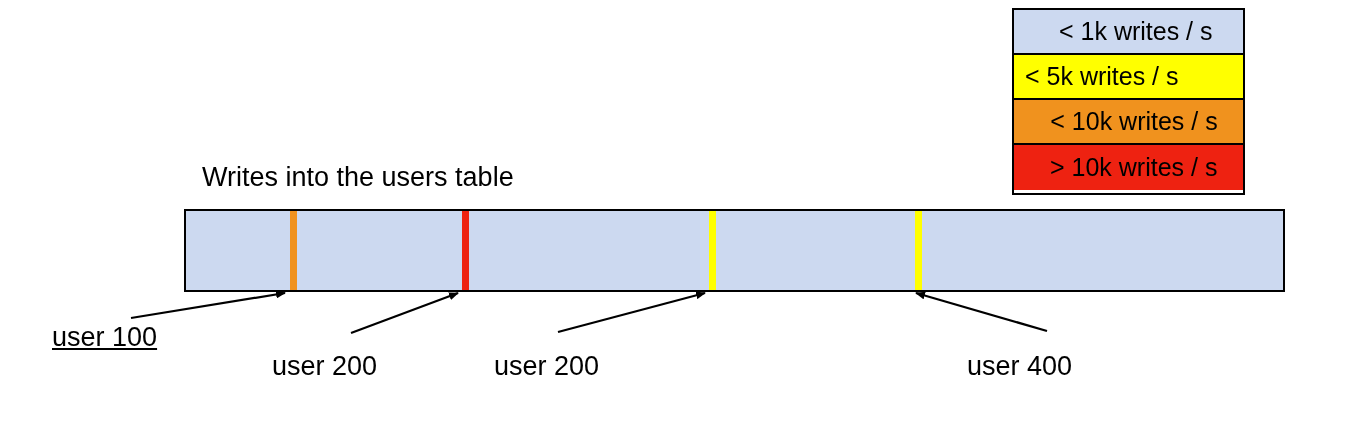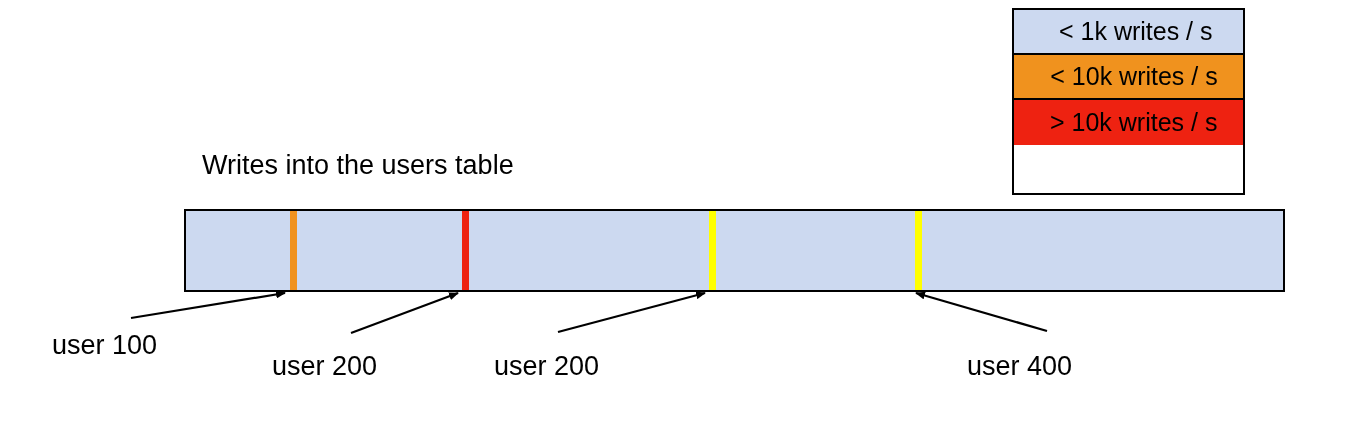--- a/index.html
+++ b/index.html
@@ -40,21 +40,21 @@
     font-size: 25px;
     line-height: 1;
     letter-spacing: 0px;
     white-space: nowrap;
   }
 
   
   #chart-title {
     position: absolute;
     left: 202px;
-    top: 152px;
+    top: 164px;
     font-size: 27px;
     line-height: 1;
     white-space: nowrap;
   }
 
   
   #bar {
     position: absolute;
     left: 184px;
     top: 209px;
@@ -89,20 +89,23 @@
     white-space: nowrap;
   }
 </style>
 </head>
 <body>
 
 <div id="legend">
   <div class="legend-row" style="background:#ccd9f0;padding-left:45px;">
     <span class="legend-label">&lt; 1k writes / s</span>
   </div>
+  <div class="legend-row" style="background:#ffff00;">
+    <span class="legend-label">&lt; 5k writes / s</span>
+  </div>
   <div class="legend-row" style="background:#f0921e;justify-content:center;">
     <span class="legend-label">&lt; 10k writes / s</span>
   </div>
   <div class="legend-row" style="background:#ee2211;padding-left:36px;">
     <span class="legend-label">&gt; 10k writes / s</span>
   </div>
 </div>
 
 <div id="chart-title">Writes into the users table</div>
 
@@ -118,16 +121,16 @@
     <marker id="ah" markerWidth="10" markerHeight="8" refX="9" refY="4" orient="auto" markerUnits="userSpaceOnUse">
       <path d="M0,0 L10,4 L0,8 z" fill="#000000"></path>
     </marker>
   </defs>
   <line x1="131" y1="318" x2="285" y2="293" stroke="#000000" stroke-width="2.2" marker-end="url(#ah)"></line>
   <line x1="351" y1="333" x2="458" y2="293" stroke="#000000" stroke-width="2.2" marker-end="url(#ah)"></line>
   <line x1="558" y1="332" x2="705" y2="293" stroke="#000000" stroke-width="2.2" marker-end="url(#ah)"></line>
   <line x1="1047" y1="331" x2="916" y2="293" stroke="#000000" stroke-width="2.2" marker-end="url(#ah)"></line>
 </svg>
 
-<div class="user-label" style="left:52px; top:332px;">user 100</div>
+<div class="user-label" style="left:52px; top:324px;text-decoration:underline;">user 100</div>
 <div class="user-label" style="left:272px; top:353px;">user 200</div>
 <div class="user-label" style="left:494px; top:353px;">user 200</div>
 <div class="user-label" style="left:967px; top:353px;">user 400</div>
 
 </body></html>

